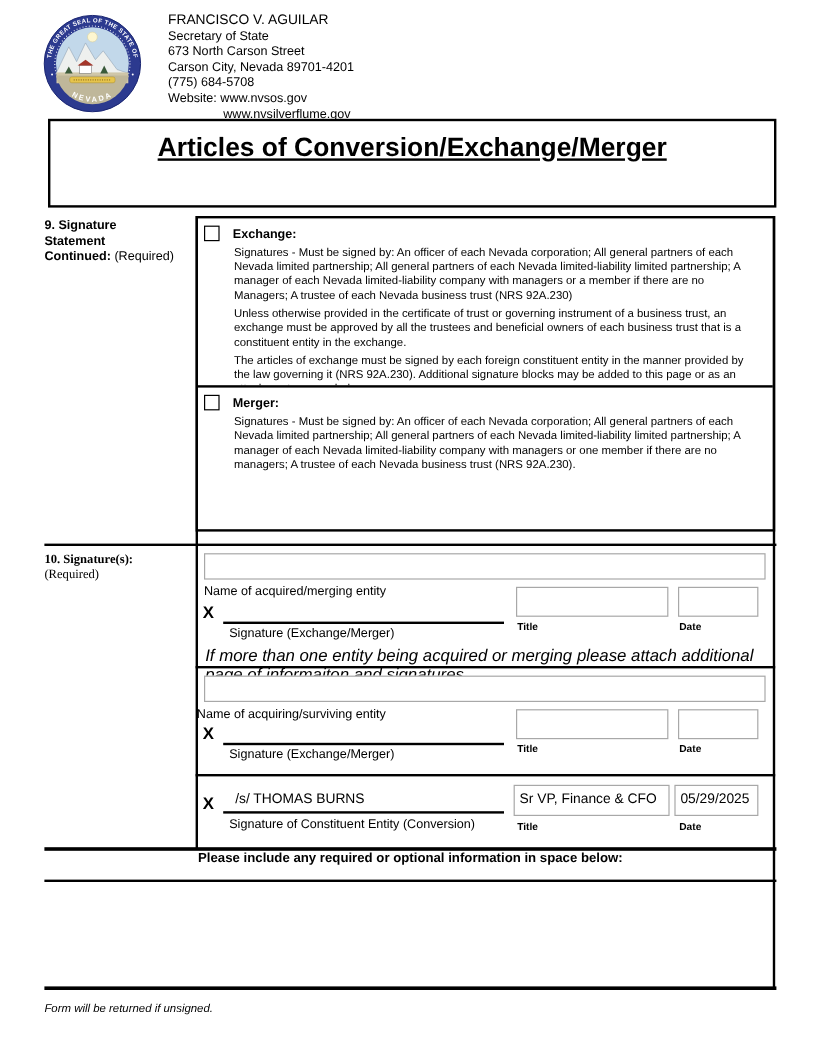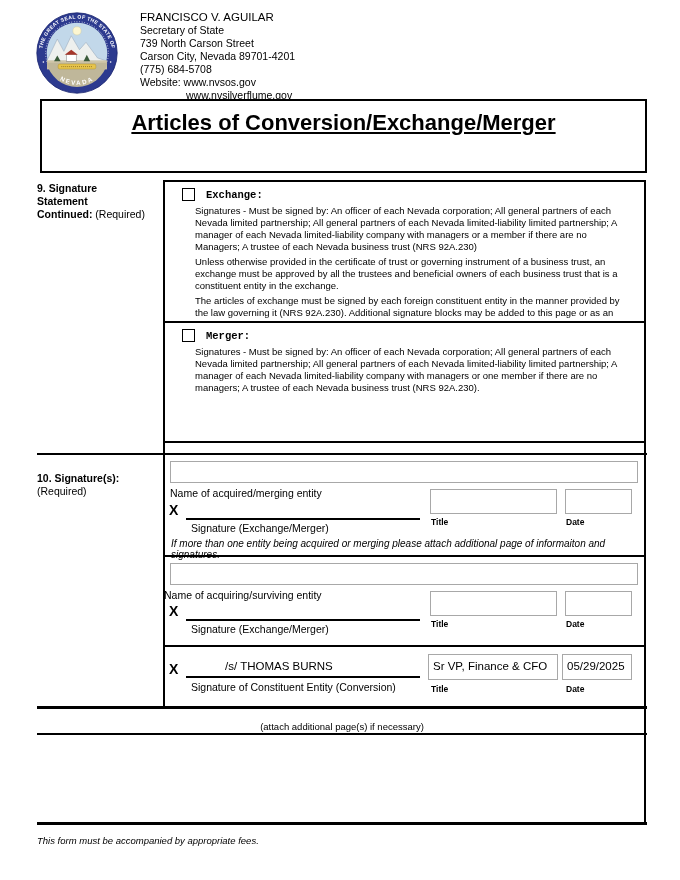--- a/index.html
+++ b/index.html
@@ -25,34 +25,34 @@
 
   
   .sec-label{left:37px;width:124px;font-size:10.5px;line-height:13px;white-space:nowrap;}
   .sec-label .b{font-weight:bold;}
 
   
   .exm-box{left:163px;top:180px;width:483px;height:263px;border:2px solid #000;box-sizing:border-box;}
   .half{overflow:hidden;}
   .half-ex{height:141px;border-bottom:2px solid #000;box-sizing:border-box;}
   .half-mg{height:118px;}
-  .chk-row{padding:4px 0 0 17px;height:16px;font-family:Liberation Mono, monospace;}
+  .chk-row{padding:4px 0 0 5px;height:16px;}
   .checkbox{display:inline-block;width:11px;height:11px;border:1.5px solid #000;vertical-align:middle;background:#fff;}
   .chk-head{font-weight:bold;font-size:10.5px;margin-left:11px;vertical-align:middle;}
   .half p{margin:3px 0 0 30px;padding-right:13px;font-size:9.5px;line-height:12px;}
 
   
   .field{border:1px solid #a8a8a8;background:#fff;box-sizing:border-box;font-size:11.5px;
          padding:3px 4px;overflow:hidden;white-space:nowrap;}
   .small-lbl{font-size:8.5px;font-weight:bold;}
   .plain-lbl{font-size:10.5px;}
   .xmark{font-size:14px;font-weight:bold;}
   .sigline{background:#000;height:2px;}
   .sigvalue{font-size:11.5px;}
-  .note{font-size:10px;font-style:italic;}
+  .note{font-size:14px;font-style:italic;}
 
   
   .info-head{left:37px;top:709px;width:610px;text-align:center;font-size:11px;font-weight:bold;}
   .info-sub{left:37px;top:721px;width:610px;text-align:center;font-size:9.5px;}
 
   
   .foot-left{left:37px;top:834px;font-size:9.5px;font-style:italic;line-height:13px;}
   .foot-right{left:447px;top:833px;width:200px;text-align:right;font-size:8.5px;line-height:11px;}
 </style>
 </head>
@@ -84,21 +84,21 @@
       <textPath href="#arcTop" startOffset="50%" text-anchor="middle">THE GREAT SEAL OF THE STATE OF</textPath>
     </text>
     <text font-size="7.5" font-weight="bold" fill="#ffffff" letter-spacing="2.2" font-family="Liberation Sans, sans-serif">
       <textPath href="#arcBot" startOffset="50%" text-anchor="middle">NEVADA</textPath>
     </text>
   </svg>
 
   <div class="abs hdr-text">
     <div class="hdr-name">FRANCISCO V. AGUILAR</div>
     <div>Secretary of State</div>
-    <div>739 North Carson Street</div>
+    <div>673 North Carson Street</div>
     <div>Carson City, Nevada 89701-4201</div>
     <div>(775) 684-5708</div>
     <div>Website: www.nvsos.gov</div>
     <div class="hdr-site2">www.nvsilverflume.gov</div>
   </div>
 
   <div class="abs title-box">
     <div class="ttl">Articles of Conversion/Exchange/Merger</div>
   </div>
 
@@ -130,21 +130,21 @@
       <p>The articles of exchange must be signed by each foreign constituent entity in the manner provided by the law governing it (NRS 92A.230). Additional signature blocks may be added to this page or as an attachment, as needed.</p>
     </div>
     <div class="half half-mg">
       <div class="chk-row">
         <span class="checkbox"></span><span class="chk-head">Merger:</span>
       </div>
       <p>Signatures - Must be signed by: An officer of each Nevada corporation; All general partners of each Nevada limited partnership; All general partners of each Nevada limited-liability limited partnership; A manager of each Nevada limited-liability company with managers or one member if there are no managers; A trustee of each Nevada business trust (NRS 92A.230).</p>
     </div>
   </div>
 
-  <div class="abs sec-label" style="top:472px;">
+  <div class="abs sec-label" style="top:460px;font-family:Liberation Serif, serif;">
     <div class="b">10. Signature(s):</div>
     <div>(Required)</div>
   </div>
 
   <div class="abs field" style="left:170px;top:461px;width:468px;height:22px;"></div>
   <div class="abs plain-lbl" style="left:170px;top:487px;">Name of acquired/merging entity</div>
   <div class="abs xmark" style="left:169px;top:502px;">X</div>
   <div class="abs sigvalue" style="left:196px;top:503px;"></div>
   <div class="abs sigline" style="left:186px;top:518px;width:234px;"></div>
   <div class="abs plain-lbl" style="left:191px;top:522px;">Signature (Exchange/Merger)</div>
@@ -159,28 +159,28 @@
   <div class="abs xmark" style="left:169px;top:603px;">X</div>
   <div class="abs sigvalue" style="left:196px;top:604px;"></div>
   <div class="abs sigline" style="left:186px;top:619px;width:234px;"></div>
   <div class="abs plain-lbl" style="left:191px;top:623px;">Signature (Exchange/Merger)</div>
   <div class="abs field" style="left:430px;top:591px;width:127px;height:25px;"></div>
   <div class="abs small-lbl" style="left:431px;top:619px;">Title</div>
   <div class="abs field" style="left:565px;top:591px;width:67px;height:25px;"></div>
   <div class="abs small-lbl" style="left:566px;top:619px;">Date</div>
 
   <div class="abs xmark" style="left:169px;top:661px;">X</div>
-  <div class="abs sigvalue" style="left:196px;top:660px;margin-left:29px;">/s/ THOMAS BURNS</div>
+  <div class="abs sigvalue" style="left:196px;top:660px;">/s/ THOMAS BURNS</div>
   <div class="abs sigline" style="left:186px;top:676px;width:234px;"></div>
   <div class="abs plain-lbl" style="left:191px;top:681px;">Signature of Constituent Entity (Conversion)</div>
   <div class="abs field" style="left:428px;top:654px;width:130px;height:26px;padding-top:5px;">Sr VP, Finance &amp; CFO</div>
   <div class="abs small-lbl" style="left:431px;top:684px;">Title</div>
   <div class="abs field" style="left:562px;top:654px;width:70px;height:26px;padding-top:5px;">05/29/2025</div>
   <div class="abs small-lbl" style="left:566px;top:684px;">Date</div>
 
-  <div class="abs info-sub">(attach additional page(s) if necessary)</div>
+  <div class="abs info-head">Please include any required or optional information in space below:</div>
   <div class="abs" style="left:37px;top:736px;width:607px;height:85px;"></div>
 
   <div class="abs foot-left">
-    <div>This form must be accompanied by appropriate fees.</div>
+    <div>Form will be returned if unsigned.</div>
   </div>
 
 </div>
 
 </body></html>

